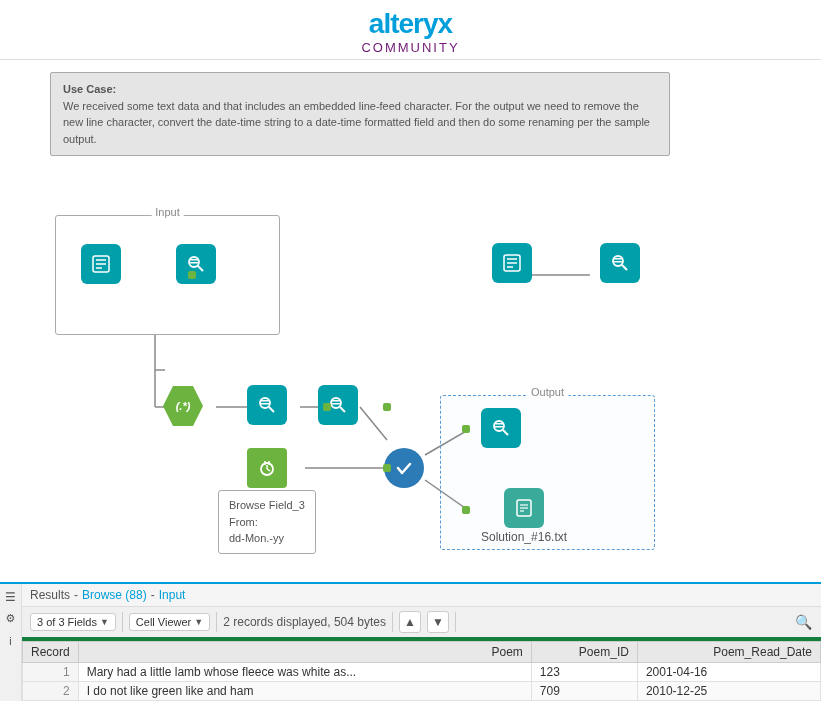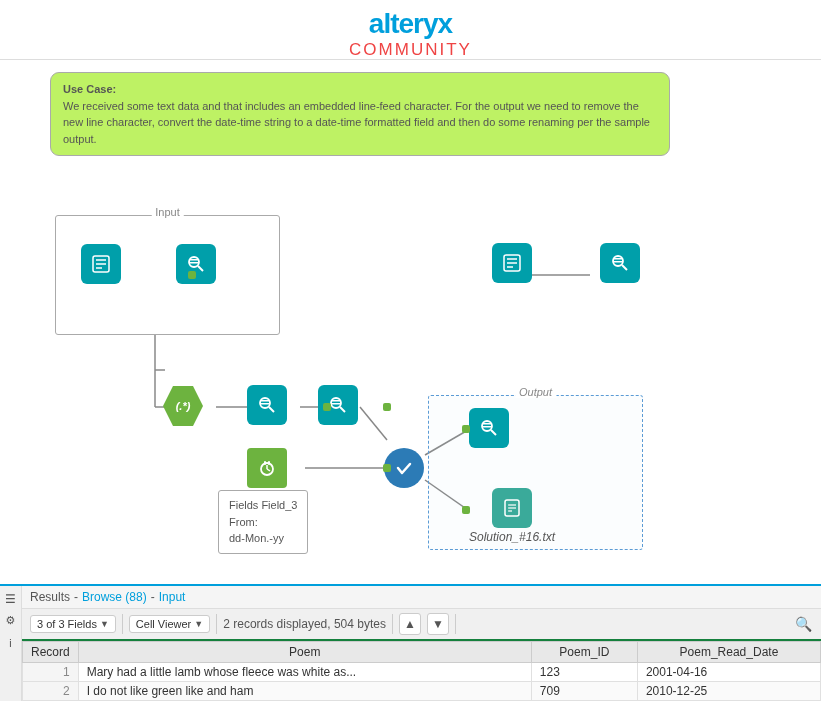--- a/index.html
+++ b/index.html
@@ -27,22 +27,22 @@
       color: #009fdc;
       letter-spacing: -1px;
     }
     .header-divider {
       width: 1px;
       height: 36px;
       background: #ccc;
       margin: 0 16px;
     }
     .community-text {
-      font-size: 17px;
-      color: #ef4444;
+      font-size: 13px;
+      color: #701a75;
       letter-spacing: 2px;
       font-weight: normal;
     }
     .challenge-title {
       margin-left: auto;
       font-size: 22px;
       color: #555;
     }
 
     
@@ -53,26 +53,26 @@
       overflow: hidden;
     }
 
     
     .use-case-box {
       position: absolute;
       top: 12px;
       left: 50px;
       width: 620px;
       border: 1px solid #aaa;
-      border-radius: 9px;
+      border-radius: 2px;
       padding: 8px 12px;
       font-size: 11px;
       color: #555;
       line-height: 1.5;
-      background: #bef264;
+      background: #e5e5e5;
     }
     .use-case-box strong {
       font-weight: bold;
     }
 
     
     .input-container {
       position: absolute;
       top: 155px;
       left: 55px;
@@ -90,27 +90,26 @@
       font-size: 11px;
       color: #888;
       background: white;
       padding: 0 4px;
     }
 
     
     .output-container {
       position: absolute;
       top: 335px;
-      left: 428px;
+      left: 440px;
       width: 215px;
       height: 155px;
       border: 1px dashed #5b9bd5;
       border-radius: 3px;
       background: rgba(173, 216, 230, 0.05);
-      font-style: italic;
     }
     .output-label {
       position: absolute;
       top: -10px;
       left: 50%;
       transform: translateX(-50%);
       font-size: 11px;
       color: #888;
       background: white;
       padding: 0 4px;
@@ -203,21 +202,21 @@
     }
     .results-header a, .results-link {
       color: #009fdc;
       text-decoration: none;
     }
     .results-toolbar {
       display: flex;
       align-items: center;
       padding: 4px 8px;
       background: #f0f0f0;
-      border-bottom: 2px solid #15803d;
+      border-bottom: 4px solid #15803d;
       gap: 6px;
       font-size: 12px;
     }
     .toolbar-btn {
       display: flex;
       align-items: center;
       gap: 3px;
       padding: 2px 6px;
       border: 1px solid #ccc;
       border-radius: 3px;
@@ -258,21 +257,21 @@
     }
     table {
       width: 100%;
       border-collapse: collapse;
       font-size: 12px;
     }
     th {
       background: #e8e8e8;
       border: 1px solid #ccc;
       padding: 3px 8px;
-      text-align: center;
+      text-align: right;
       font-weight: normal;
       color: #333;
     }
     td {
       border: 1px solid #e0e0e0;
       padding: 2px 8px;
       color: #333;
     }
     tr:nth-child(even) td { background: #fafafa; }
     tr:nth-child(odd) td { background: white; }
@@ -450,21 +449,21 @@
             <line x1="7" y1="8" x2="15" y2="8" stroke="white" stroke-width="1.2"></line>
             <line x1="7" y1="11" x2="15" y2="11" stroke="white" stroke-width="1.2"></line>
             <line x1="7" y1="14" x2="11" y2="14" stroke="white" stroke-width="1.2"></line>
           </svg>
       </div>
       <span style="font-size:12px; color:#555; margin-top:2px;">Solution_#16.txt</span>
     </div>
   </div>
 
   <div class="tooltip-box">
-    <div>Fields Field_3</div>
+    <div>Browse Field_3</div>
     <div>From:</div>
     <div>dd-Mon.-yy</div>
   </div>
 
   <div class="conn-dot" style="left:188px; top:211px;"></div>
   <div class="conn-dot" style="left:323px; top:343px;"></div>
   <div class="conn-dot" style="left:383px; top:343px;"></div>
   <div class="conn-dot" style="left:383px; top:404px;"></div>
   <div class="conn-dot" style="left:462px; top:365px;"></div>
   <div class="conn-dot" style="left:462px; top:446px;"></div>

